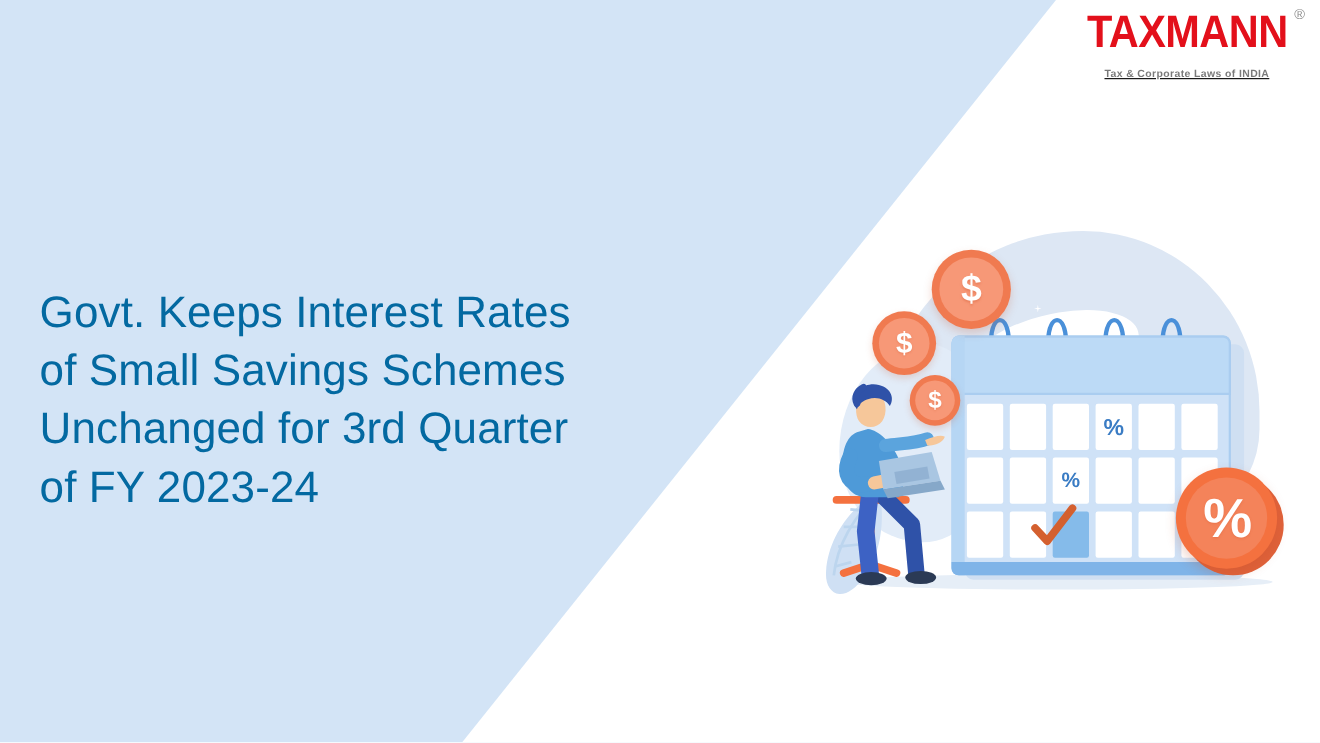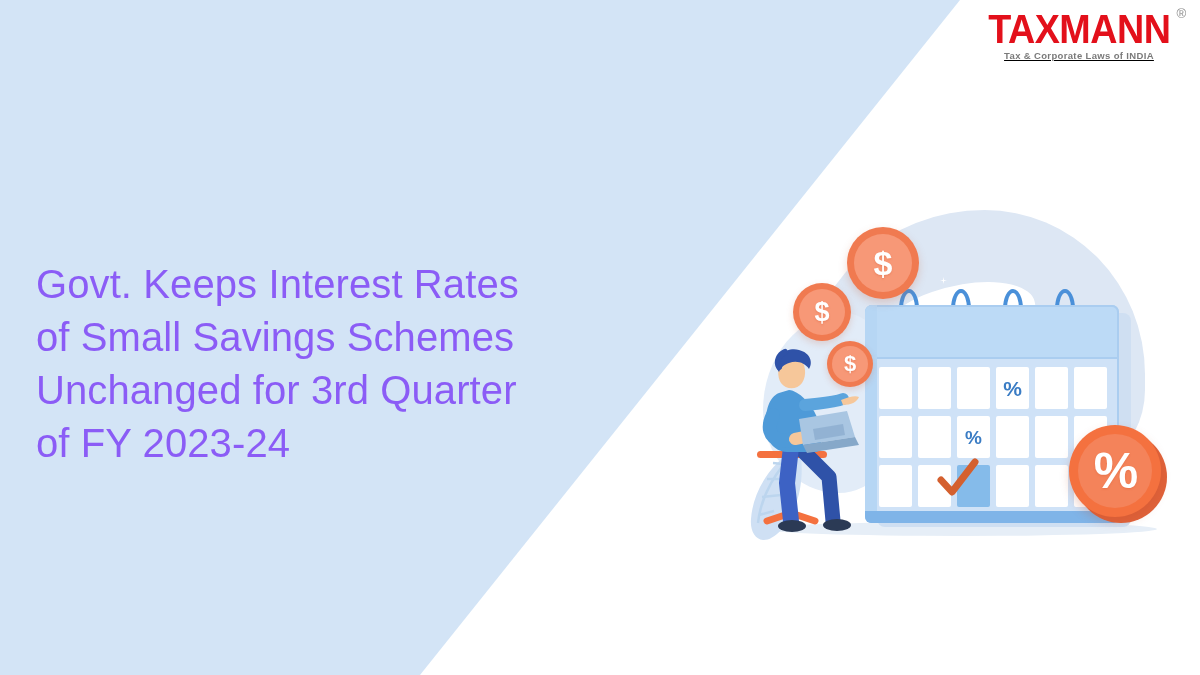--- a/index.html
+++ b/index.html
@@ -42,39 +42,39 @@
     transform-origin:center top;
     white-space:nowrap;
   }
   .logo-reg {
     position:absolute; top:-2px; right:-15px;
     font-size:13px; font-weight:normal;
     color:#8c8c8c;
     transform:scaleY(0.9);
   }
   .logo-tag {
-    margin-top:6px;
+    margin-top:18px;
     font-size:9.5px;
     font-weight:bold;
     letter-spacing:0.35px;
     color:#7a7a7a;
     white-space:nowrap;
     text-align:center;
   }
 
   
   .headline {
     position:absolute;
     left:36px; top:258px;
     width:520px;
     font-size:40px;
     line-height:53px;
     font-weight:normal;
     letter-spacing:0.1px;
-    color:#8b5cf6;
+    color:#0369a1;
   }
 
   
   .art {
     position:absolute;
     left:735px; top:185px;
     width:460px; height:400px;
   }
   .art > * { position:absolute; }
 

